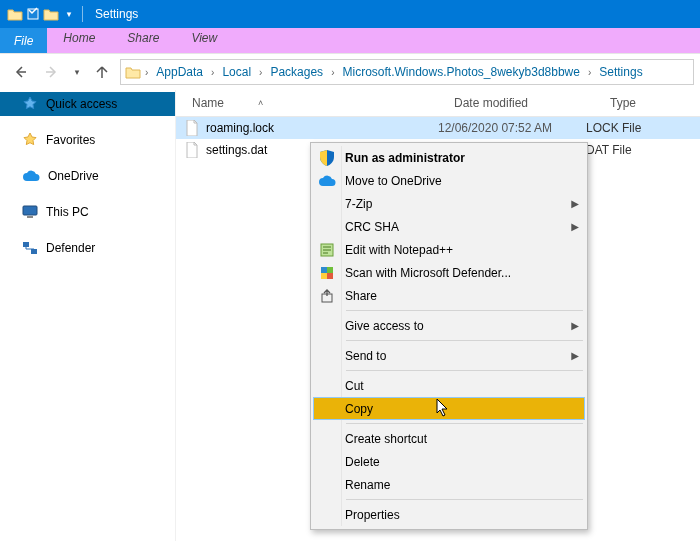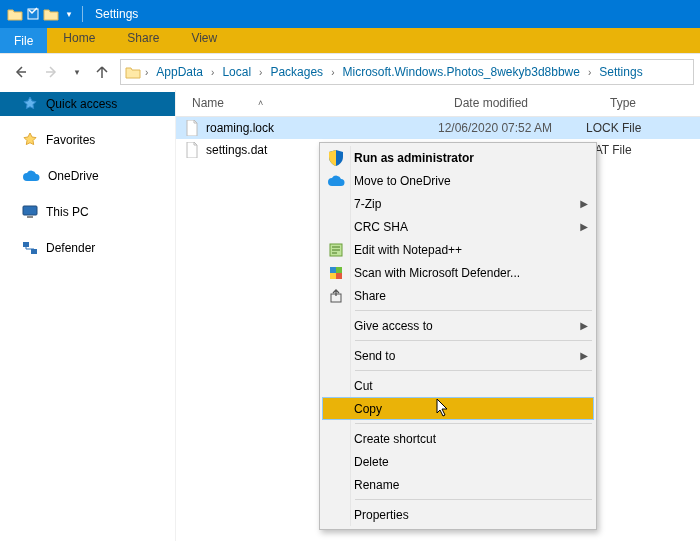--- a/index.html
+++ b/index.html
@@ -36,21 +36,22 @@
     margin-left: 8px;
     font-size: 12px;
   }
   
   .ribbon {
     height: 25px;
     display: flex;
     align-items: stretch;
     border-bottom: 1px solid #e6e6e6;
     font-size: 12px;
-    background: #eab308;
+    background: #f0abfc;
+    font-style: italic;
   }
   .ribbon .file-tab {
     background: #1e90e6;
     color: #fff;
     padding: 0 14px;
     display:flex; align-items:center;
   }
   .ribbon .tab {
     padding: 8px 16px;
     display:flex; align-items:flex-end;
@@ -129,21 +130,21 @@
   .row .c { padding-left:8px; }
   .row .c.name { width:246px; display:flex; align-items:center; gap:6px; }
   .row .c.date { width:140px; color:#555; }
   .row .c.type { flex:1; color:#333; }
   .file-ico {
     width:16px; height:16px; display:inline-flex; align-items:center; justify-content:center;
   }
   
   .ctxmenu {
     position:absolute;
-    left:319px;
+    left:310px;
     top:142px;
     width:272px;
     background:#f2f2f2;
     border:1px solid #bdbdbd;
     box-shadow: 2px 3px 6px rgba(0,0,0,0.25);
     font-size:12px;
     color:#000;
     padding:3px 2px;
   }
   .ctx-row {

